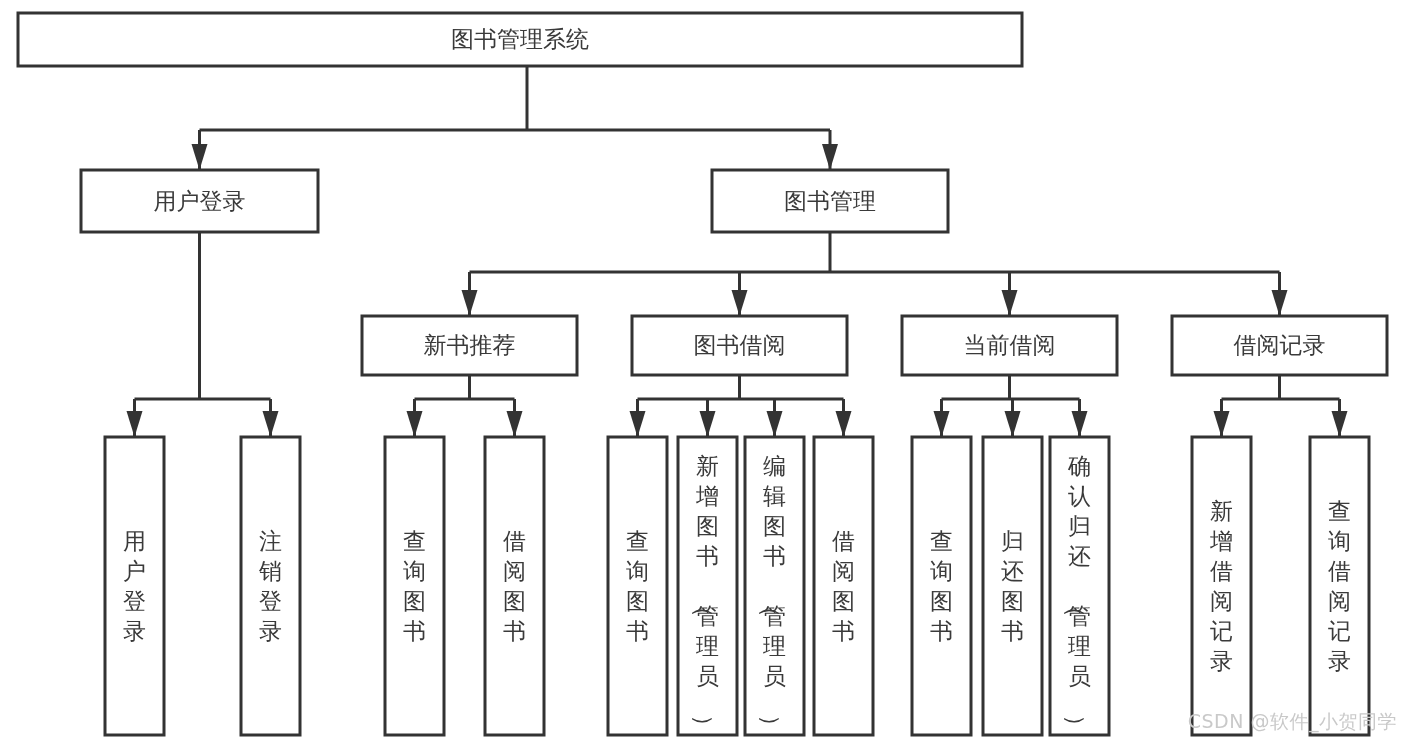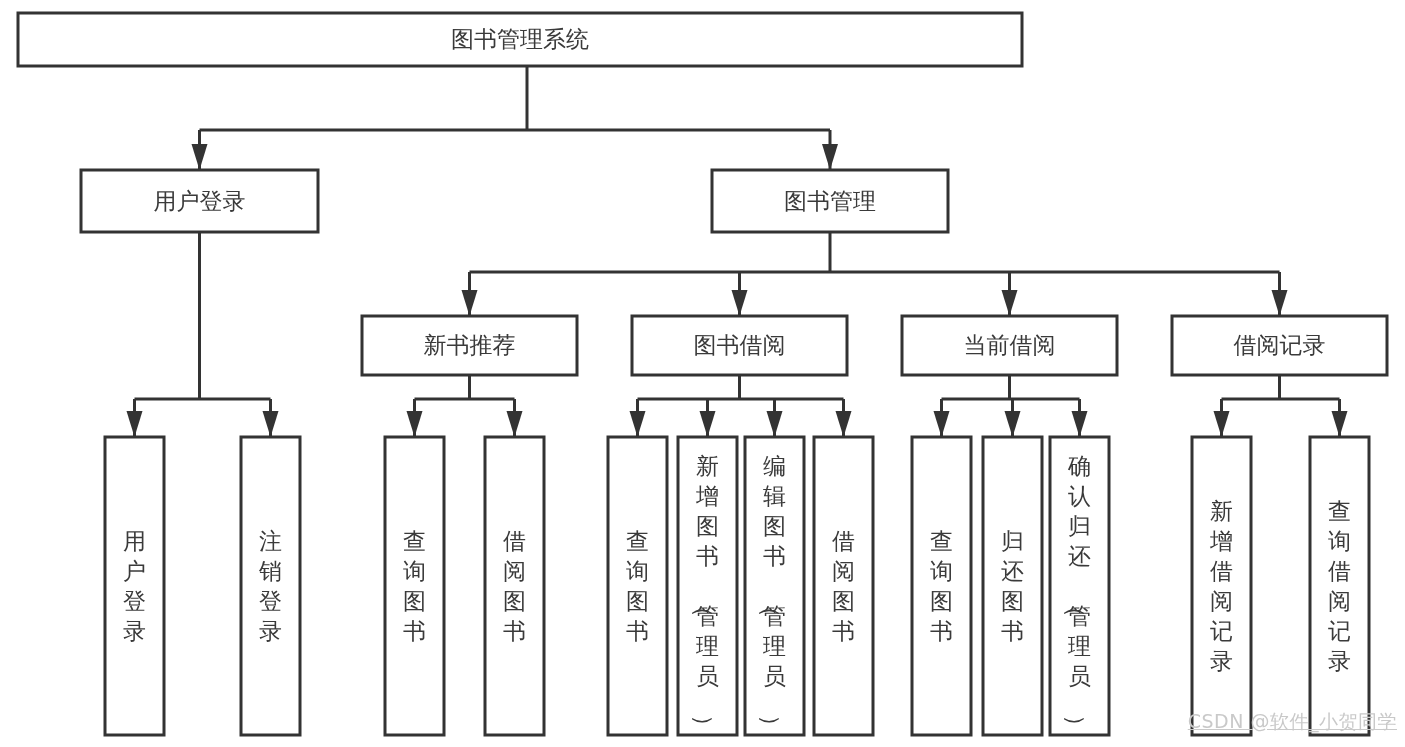--- a/index.html
+++ b/index.html
@@ -56,21 +56,20 @@
   .watermark-text {
     position: absolute;
     right: 8px;
     bottom: 4px;
     font-family: "DejaVu Sans", "Liberation Sans", sans-serif;
     font-size: 19px;
     color: #c9c9c9;
     white-space: nowrap;
     letter-spacing: 0.5px;
     pointer-events: none;
-    text-decoration: underline;
   }
 </style>
 </head>
 <body>
 
 <div id="diagram-root">
   <svg id="diagram-svg" viewBox="0 0 1405 747" xmlns="http://www.w3.org/2000/svg">
     <g id="edges-layer">
         <g>
           <line x1="527" y1="66" x2="527" y2="130" class="connector"></line>

